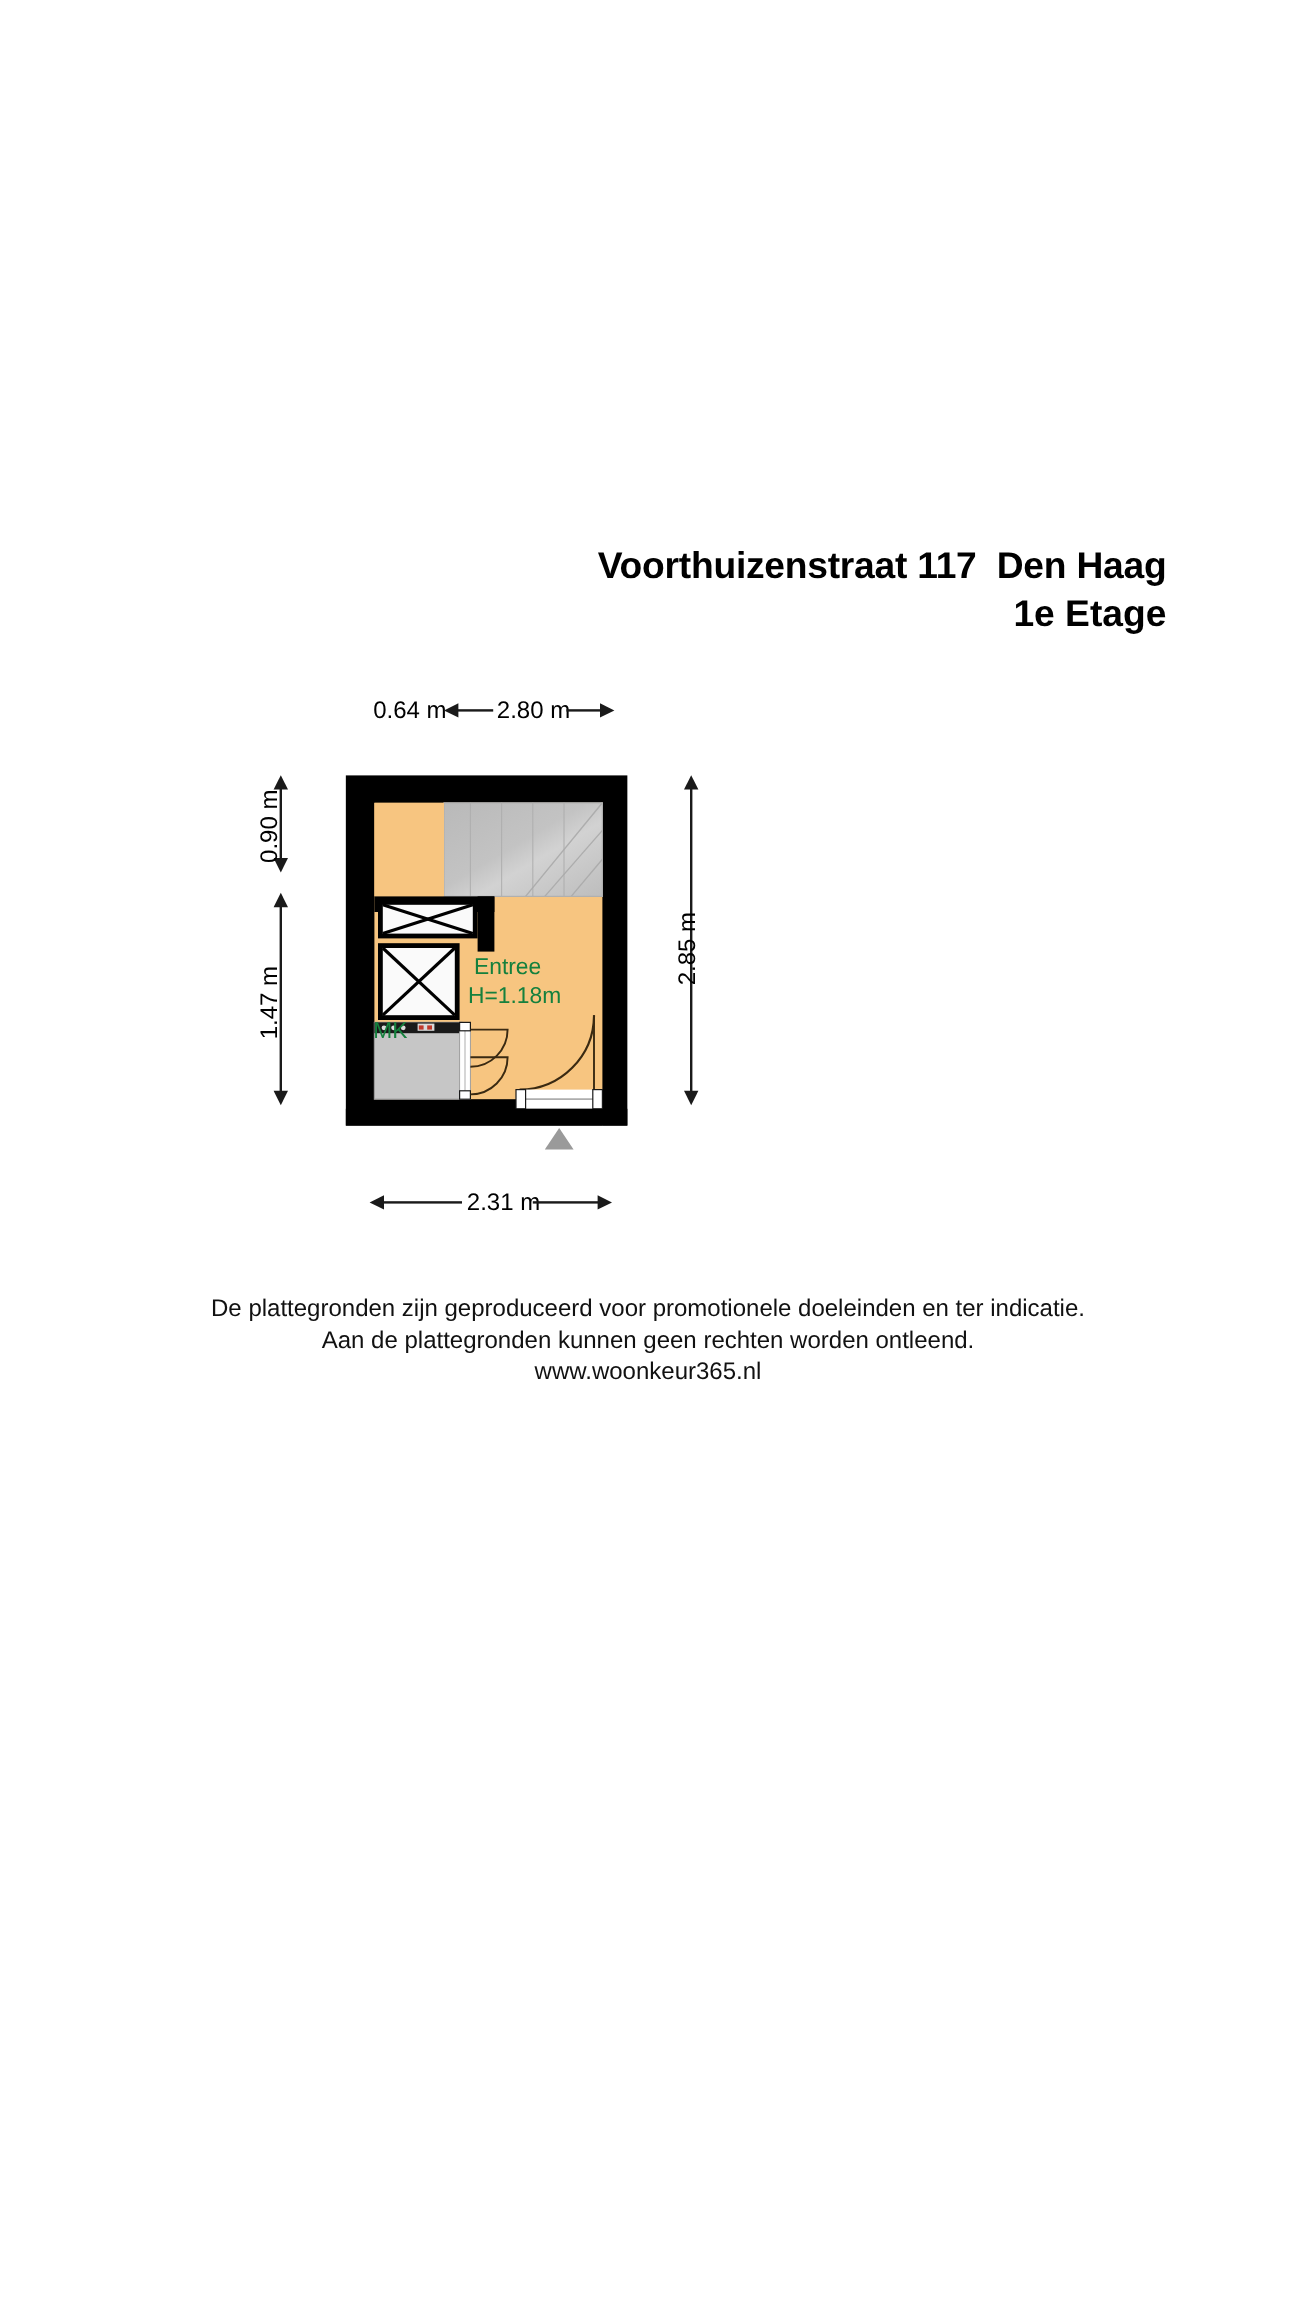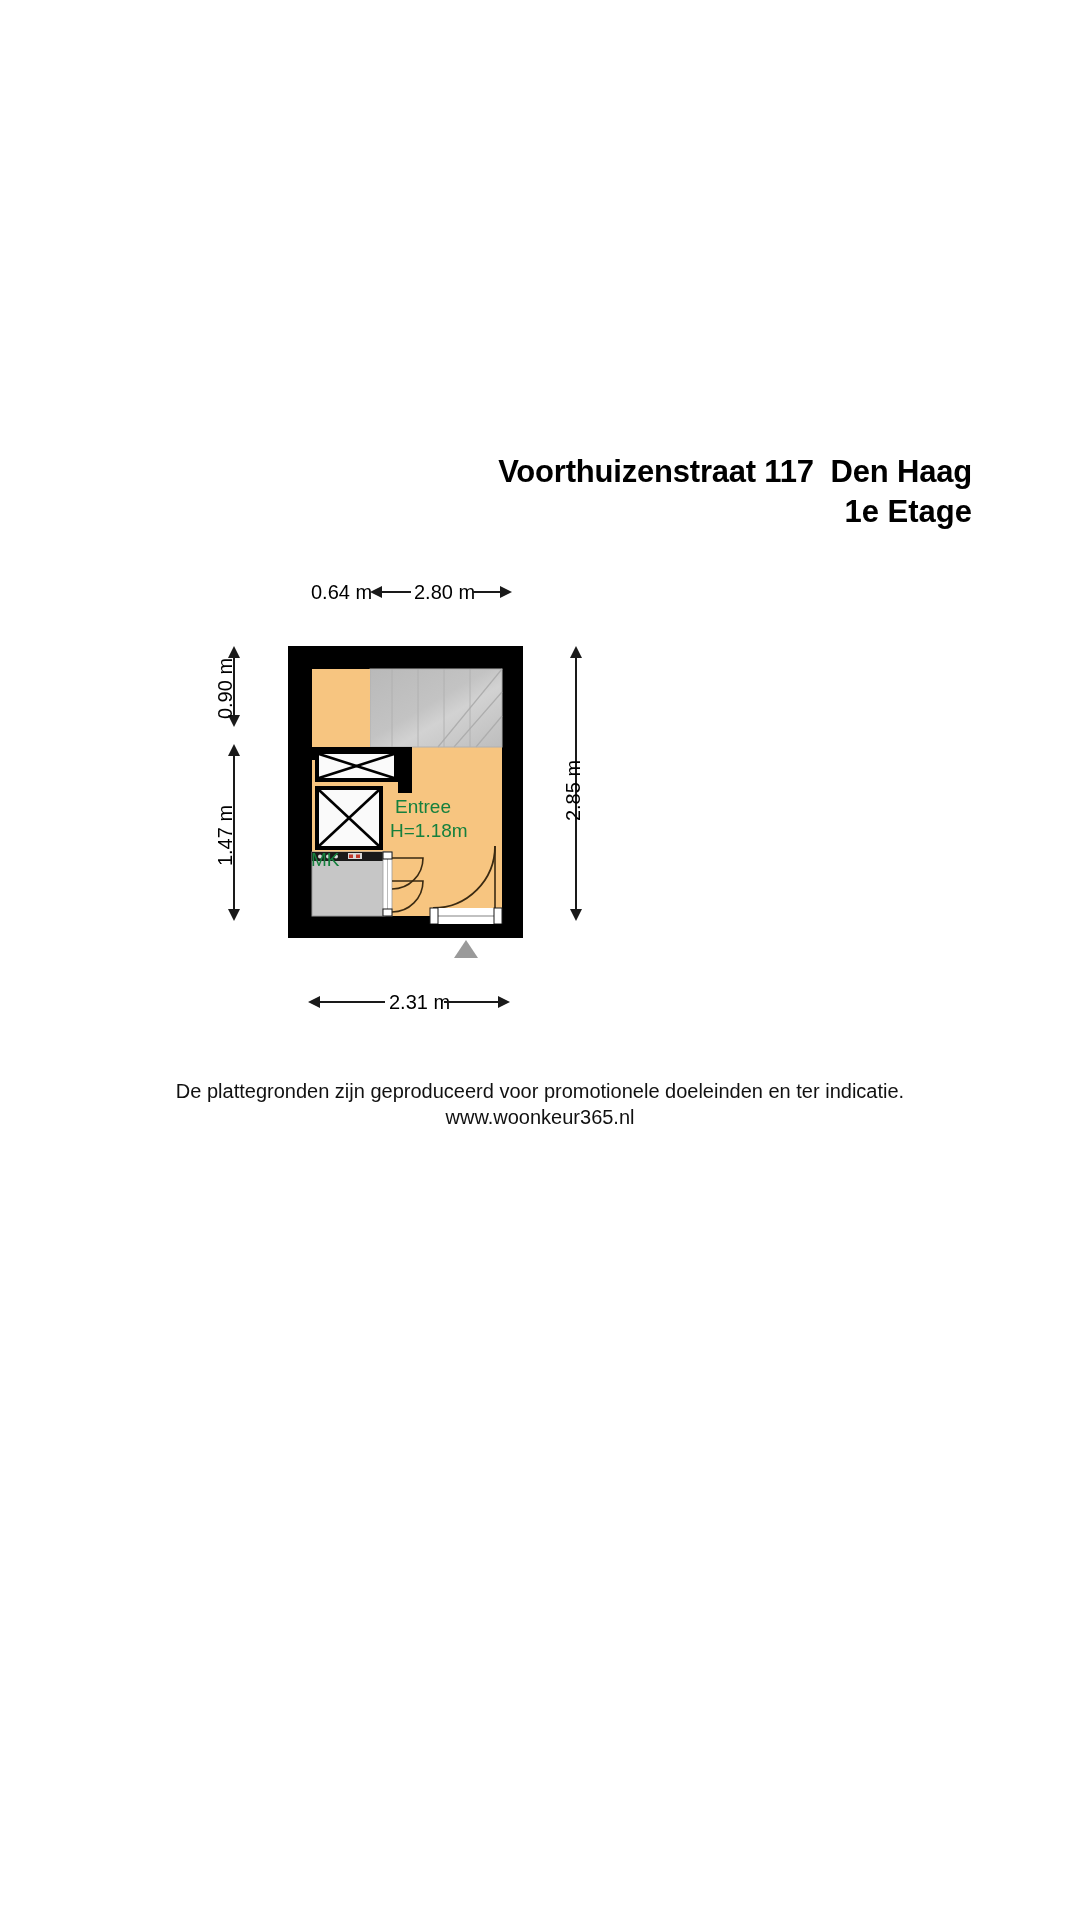--- a/index.html
+++ b/index.html
@@ -267,14 +267,15 @@
   </div>
 
   <div class="room-label" id="entree-name">Entree</div>
   <div class="room-label" id="entree-height">H=1.18m</div>
   <div class="room-label" id="mk-label">MK</div>
 
 </div>
 
 <div id="footer">
   <div>De plattegronden zijn geproduceerd voor promotionele doeleinden en ter indicatie.</div>
+  <div>Aan de plattegronden kunnen geen rechten worden ontleend.</div>
   <div>www.woonkeur365.nl</div>
 </div>
 
 </body></html>

